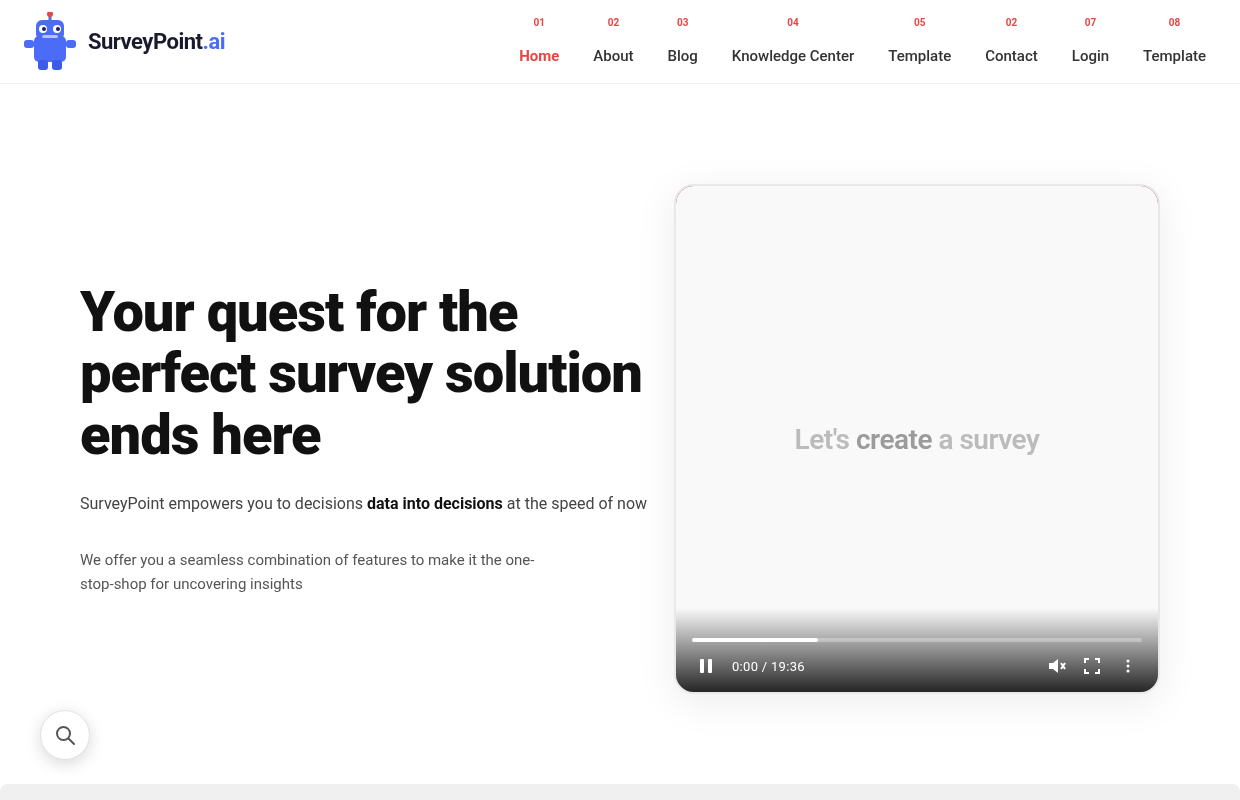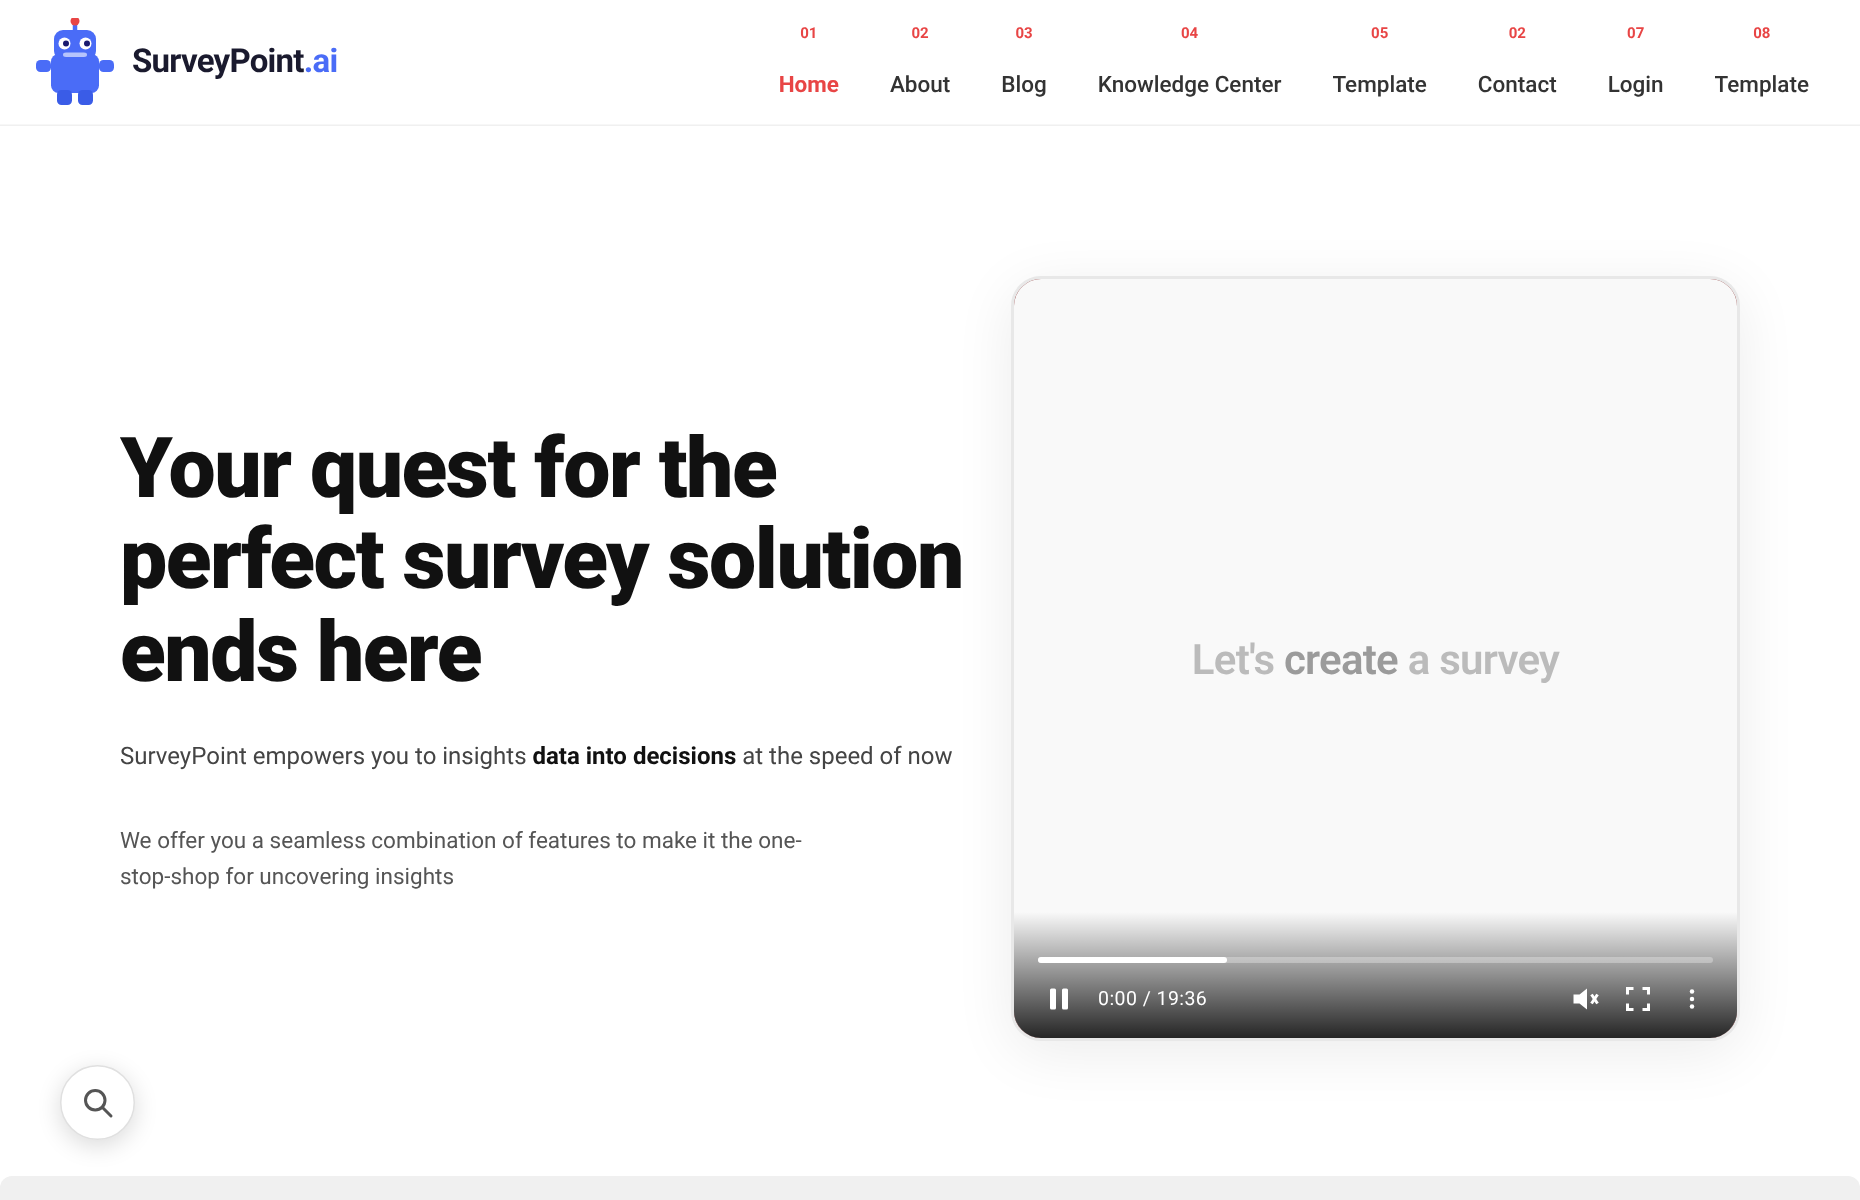--- a/index.html
+++ b/index.html
@@ -326,21 +326,21 @@
       <span class="nav-num">08</span>
       <span class="nav-label">Template</span>
     </a>
   </div>
 </nav>
 
 <section class="hero">
   <div class="hero-left">
     <h1 class="hero-title">Your quest for the perfect survey solution ends here</h1>
     <p class="hero-subtitle">
-      <span>SurveyPoint empowers you to insights </span><strong>data into decisions</strong><span> at the speed of now</span>
+      <span>SurveyPoint empowers you to decisions </span><strong>data into decisions</strong><span> at the speed of now</span>
     </p>
     <p class="hero-description">We offer you a seamless combination of features to make it the one-stop-shop for uncovering insights</p>
   </div>
 
   <div class="hero-right">
     <div class="video-container">
       <div class="video-screen">
         <p class="video-overlay-text"><span style="color: rgb(187, 187, 187);">Let's </span><span style="color: rgb(155, 155, 155); font-weight: 600;">create</span><span style="color: rgb(187, 187, 187);"> a survey</span></p>
       </div>
 

